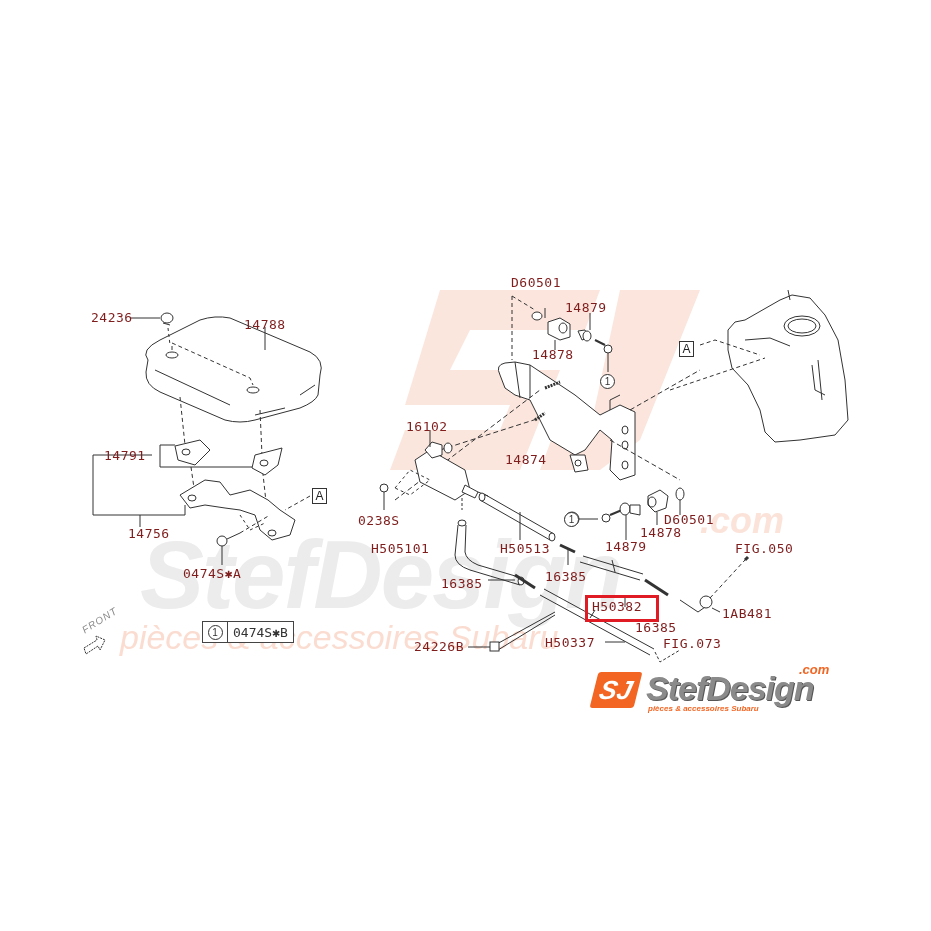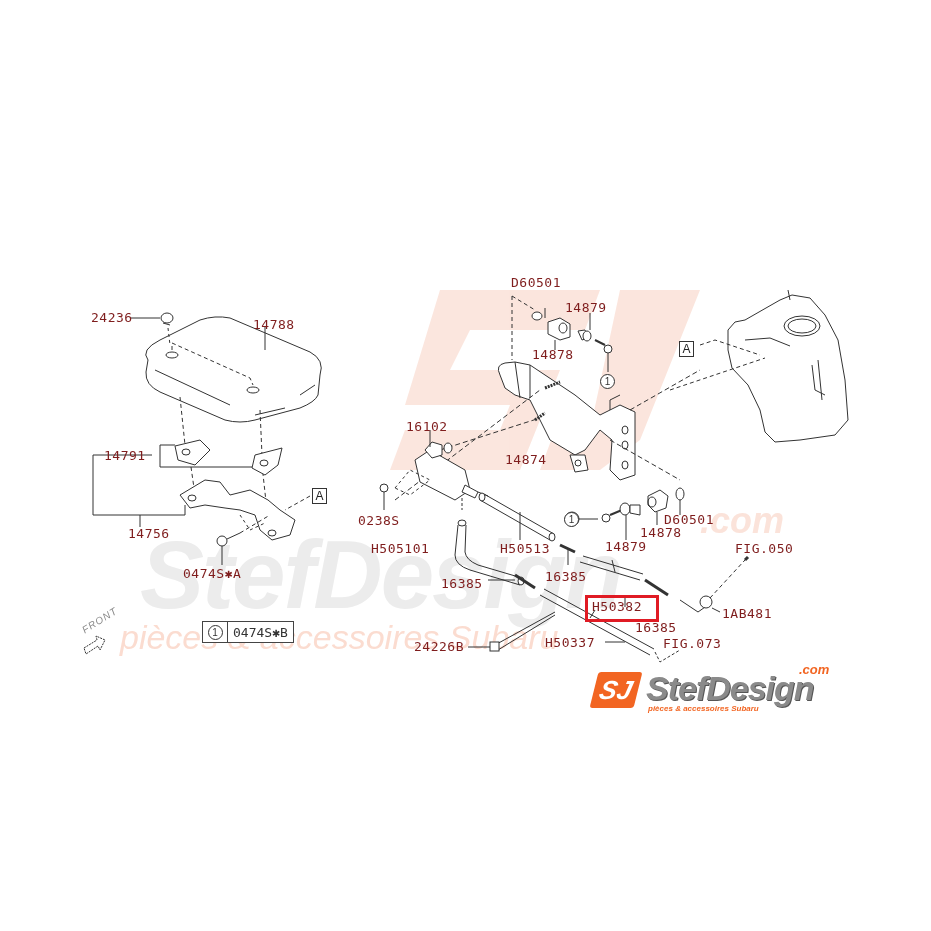--- a/index.html
+++ b/index.html
@@ -184,21 +184,21 @@
     <path d="M630 505 L640 505 L640 515 L630 513 Z" fill="#fff"></path>
     <path d="M648 496 L660 490 L668 496 L666 508 L655 512 L648 505 Z" fill="#fff"></path>
     <ellipse cx="652" cy="502" rx="4" ry="5"></ellipse>
     <ellipse cx="680" cy="494" rx="4" ry="6" fill="#fff"></ellipse>
     <path d="M626 515 L626 540"></path>
     <path d="M657 512 L657 525"></path>
     <path d="M680 500 L680 515"></path>
   </svg>
 
   <div class="lbl" style="left:91px; top:311px;">24236</div>
-  <div class="lbl" style="left:253px; top:318px;text-align:center;">14788</div>
+  <div class="lbl" style="left:244px; top:318px;text-align:center;">14788</div>
   <div class="lbl" style="left:104px; top:449px;">14791</div>
   <div class="lbl" style="left:128px; top:527px;">14756</div>
   <div class="lbl" style="left:183px; top:567px;">0474S✱A</div>
   <div class="boxA" style="left:312px; top:488px;">A</div>
 
   <div class="lbl" style="left:511px; top:276px;">D60501</div>
   <div class="lbl" style="left:565px; top:301px;">14879</div>
   <div class="lbl" style="left:532px; top:348px;">14878</div>
   <div class="circnum" style="left:600px; top:374px;">1</div>
   <div class="boxA" style="left:679px; top:341px;">A</div>

